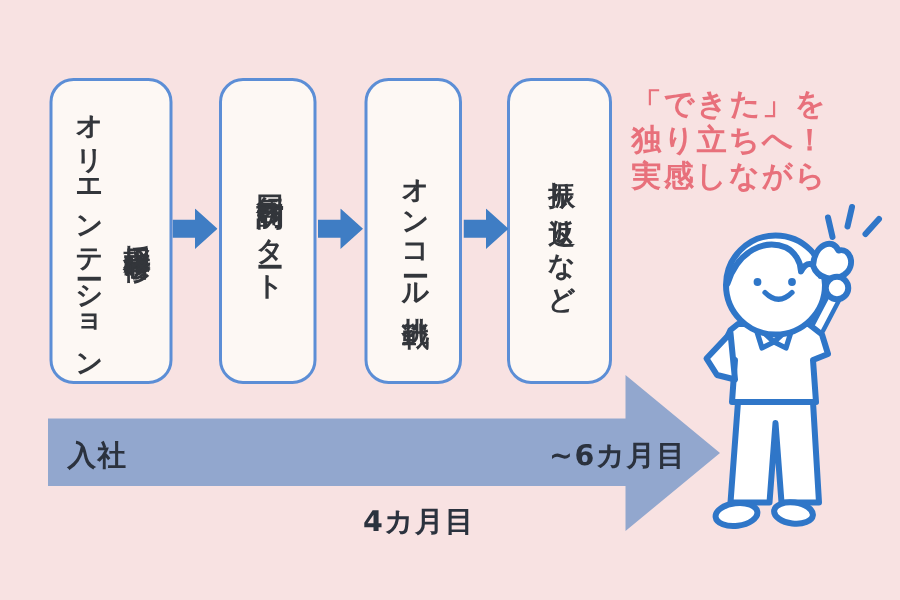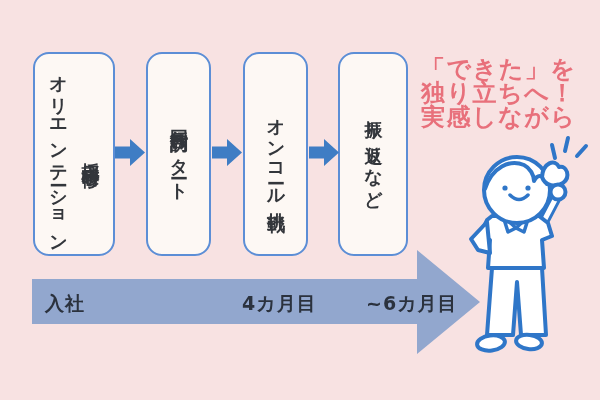--- a/index.html
+++ b/index.html
@@ -33,25 +33,25 @@
   .step-arrow { position:absolute; top:139px; width:30px; height:27px; }
   .a1 { left:115px; } .a2 { left:212px; } .a3 { left:309px; }
   
   .timeline-arrow { position:absolute; left:32px; top:250px; width:448px; height:104px; }
   
   .tl-label {
     position:absolute; top:291px;
     font-size:19px; font-weight:700; color:#2b323e; letter-spacing:1px;
     white-space:nowrap;
   }
-  .t1 { left:45px; } .t2 { left:132px; } .t3 { left:242px; } .t4 { left:366px; }
+  .t1 { left:45px; } .t2 { left:132px; } .t3 { left:242px;margin-top:44px; } .t4 { left:366px; }
   
   .headline {
     position:absolute; left:421px; top:57px;
-    color:#e8707b; font-weight:700; font-size:24px;
+    color:#e8707b; font-weight:700; font-size:20px;
     line-height:24px; letter-spacing:1.5px; white-space:nowrap;
   }
   
   .caregiver { position:absolute; left:456px; top:130px; width:150px; height:230px; }
 </style>
 </head>
 <body>
 
 <div class="stage">
 

